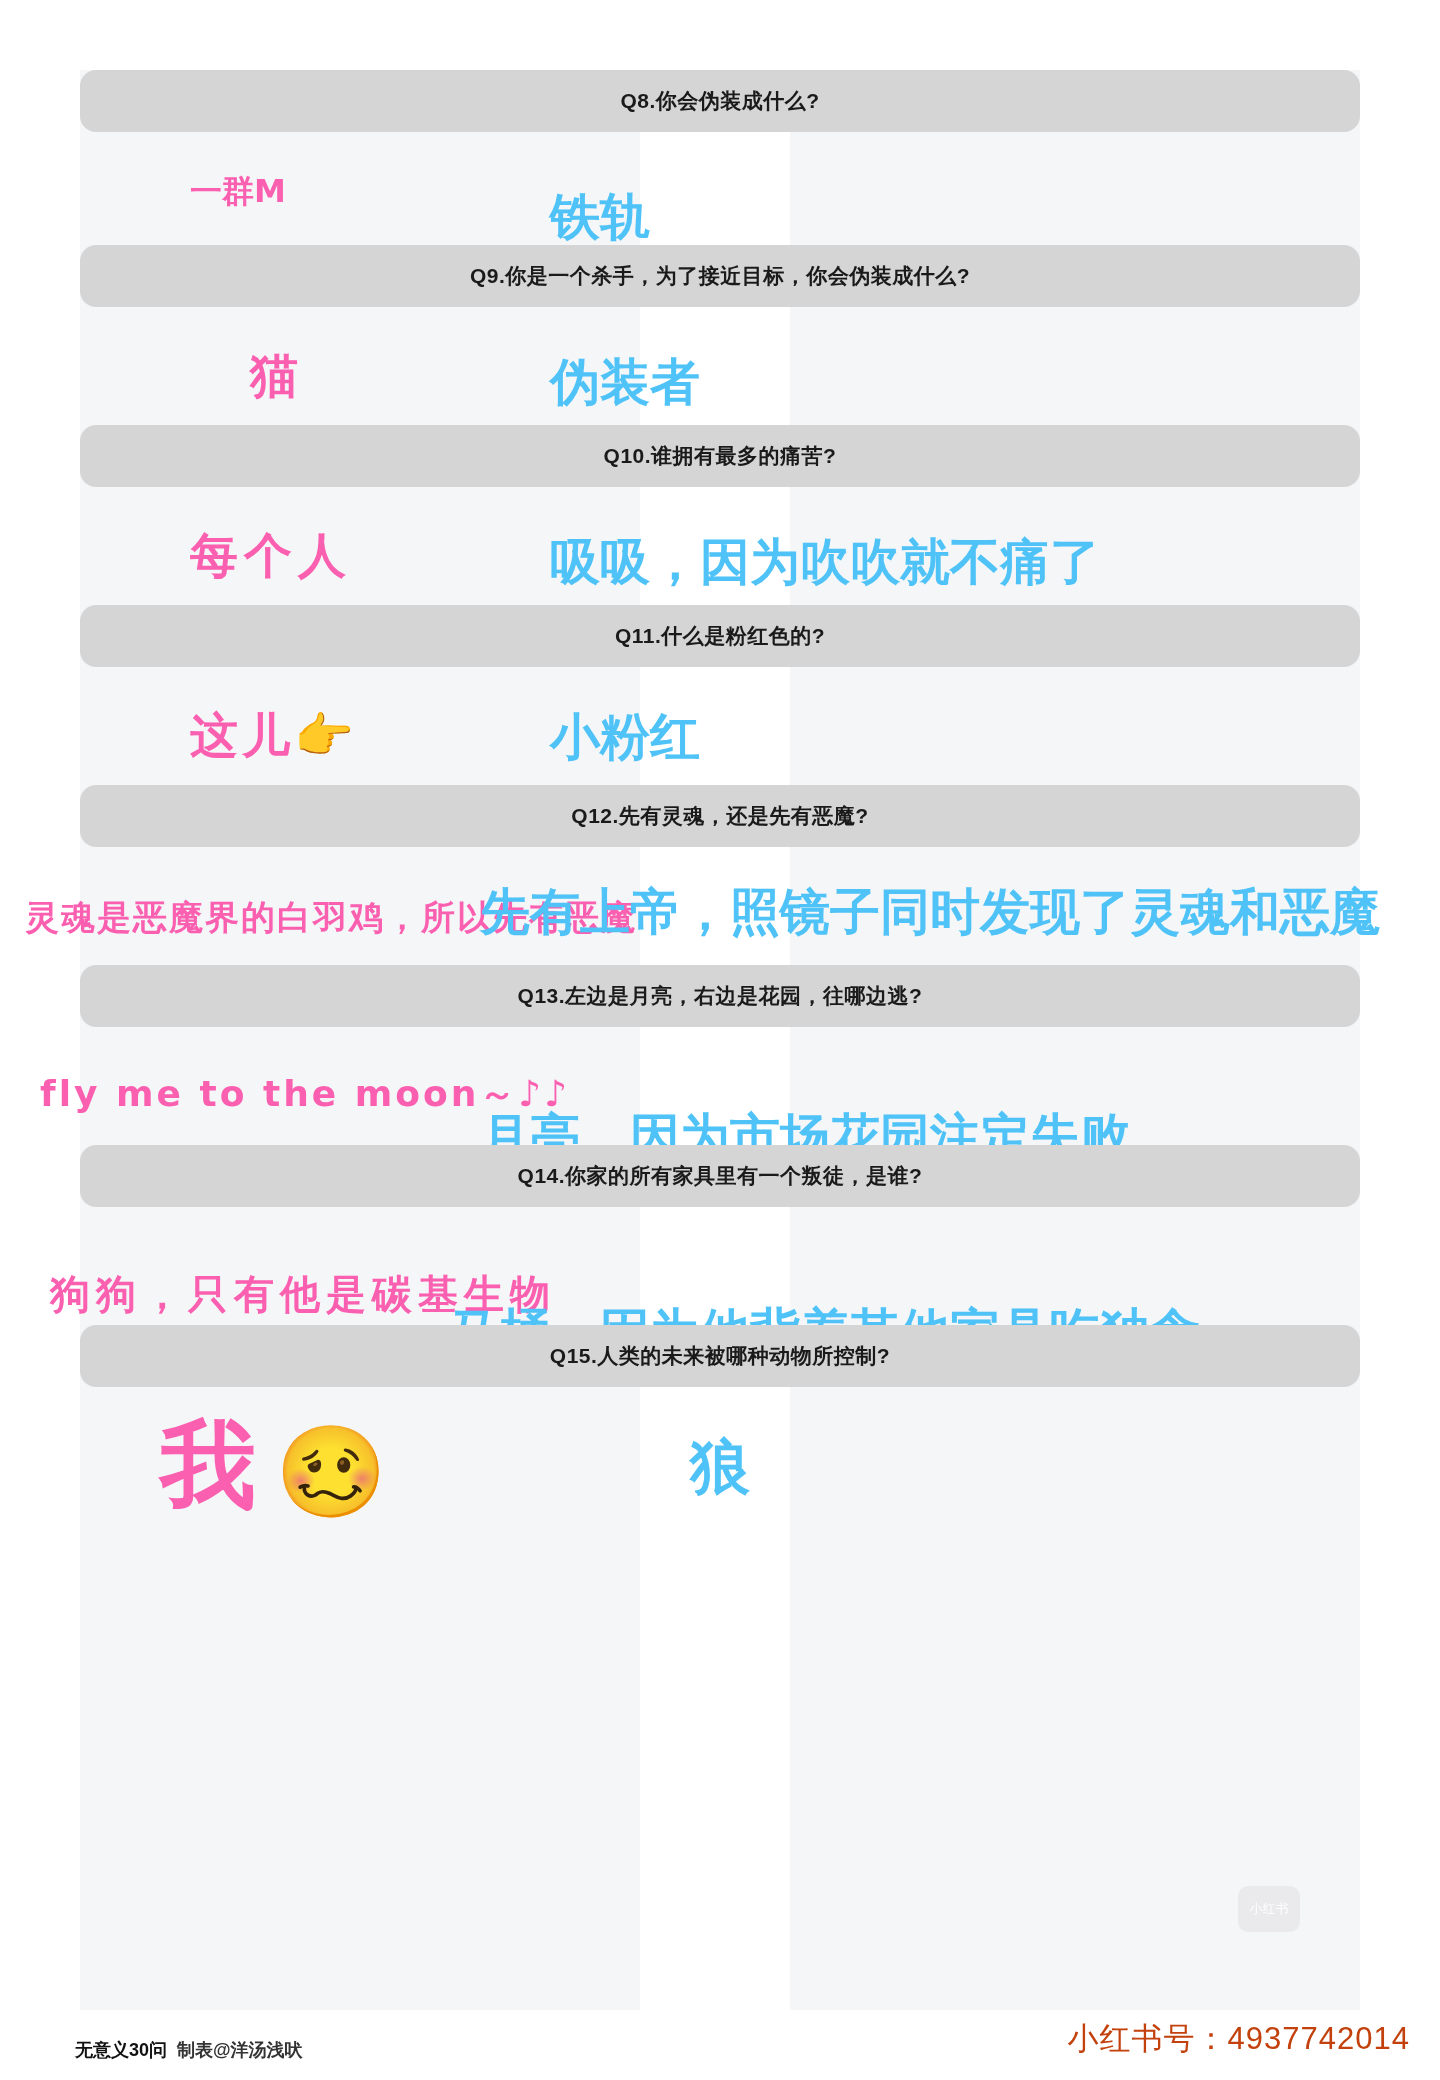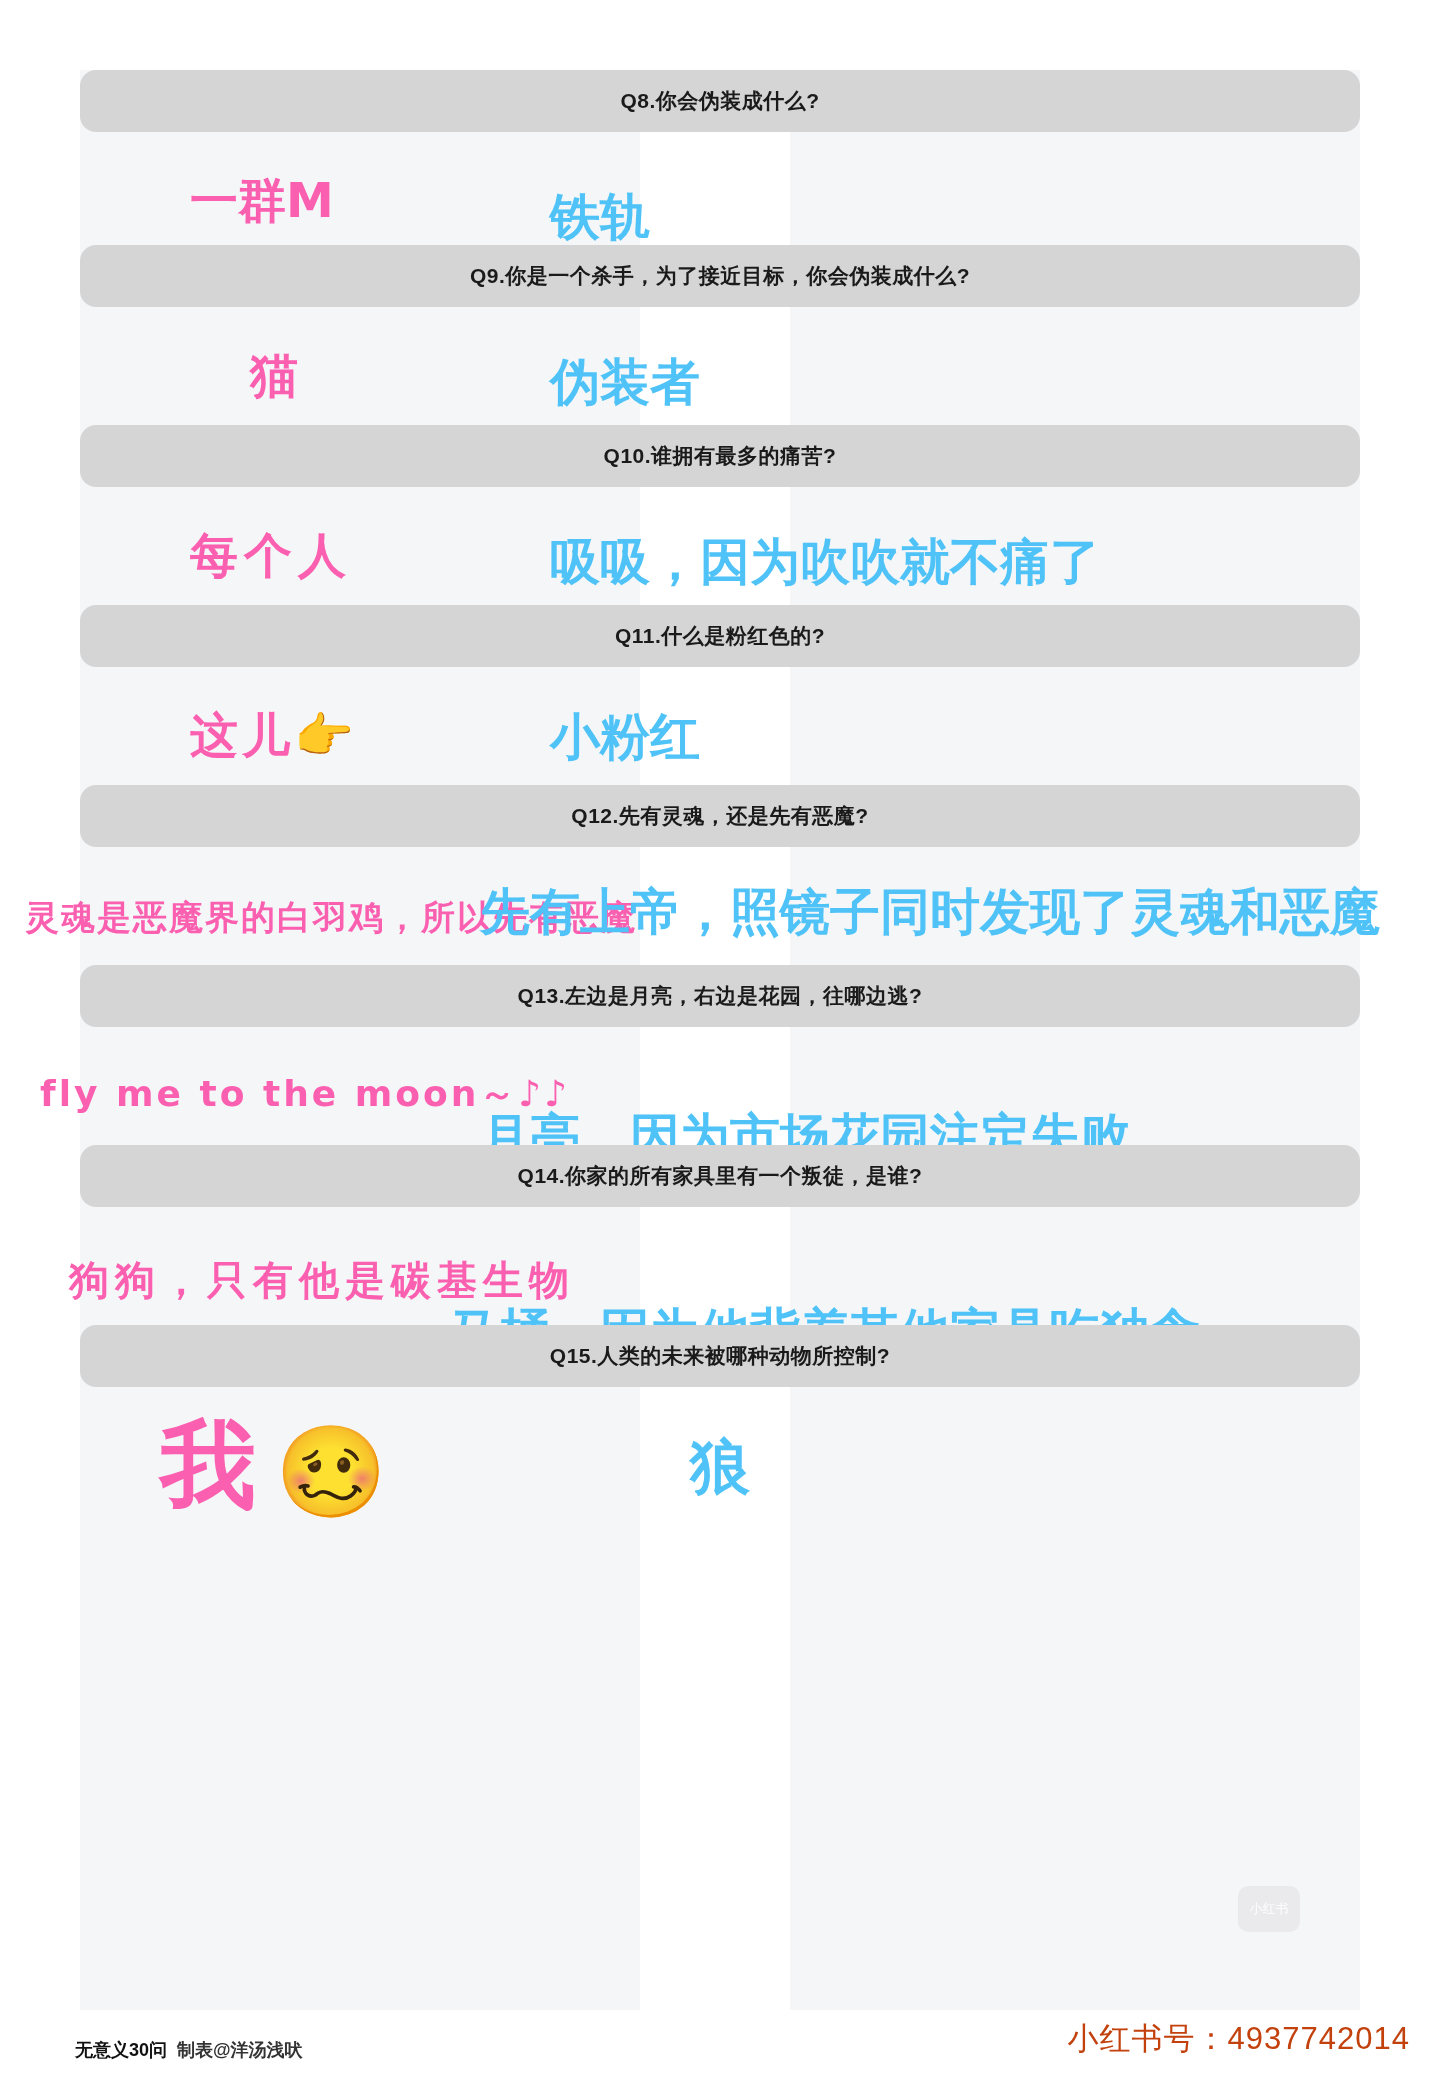--- a/index.html
+++ b/index.html
@@ -140,21 +140,21 @@
 
 <div id="sheet">
 
   <div class="col-left"></div>
   <div class="col-right"></div>
 
   <div class="qa-block" style="top:0px;">
     <div class="qbar">
       <span class="qbar-text">Q8.你会伪装成什么?</span>
     </div>
-    <div class="ans ans-pink" style="left:110px; top:105px; font-size:48px;">一群M</div>
+    <div class="ans ans-pink" style="left:110px; top:105px; font-size:32px;">一群M</div>
     <div class="ans ans-blue" style="left:470px; top:125px; font-size:50px;">铁轨</div>
   </div>
 
   <div class="qa-block" style="top:175px;">
     <div class="qbar">
       <span class="qbar-text">Q9.你是一个杀手，为了接近目标，你会伪装成什么?</span>
     </div>
     <div class="ans ans-pink" style="left:170px; top:105px; font-size:48px;">猫</div>
     <div class="ans ans-blue" style="left:470px; top:115px; font-size:50px;">伪装者</div>
   </div>
@@ -188,21 +188,21 @@
       <span class="qbar-text">Q13.左边是月亮，右边是花园，往哪边逃?</span>
     </div>
     <div class="ans ans-pink thin" style="left:-40px; top:110px; font-size:36px; letter-spacing:3px;">fly me to the moon～♪♪</div>
     <div class="ans ans-blue" style="left:400px; top:150px; font-size:50px;">月亮，因为市场花园注定失败</div>
   </div>
 
   <div class="qa-block" style="top:1075px;">
     <div class="qbar">
       <span class="qbar-text">Q14.你家的所有家具里有一个叛徒，是谁?</span>
     </div>
-    <div class="ans ans-pink thin" style="left:-30px; top:114px; font-size:40px; letter-spacing:6px;margin-left:19px;">狗狗，只有他是碳基生物</div>
+    <div class="ans ans-pink thin" style="left:-30px; top:128px; font-size:40px; letter-spacing:6px;">狗狗，只有他是碳基生物</div>
     <div class="ans ans-blue" style="left:370px; top:165px; font-size:50px;">马桶，因为他背着其他家具吃独食</div>
   </div>
 
   <div class="qa-block" style="top:1255px;">
     <div class="qbar">
       <span class="qbar-text">Q15.人类的未来被哪种动物所控制?</span>
     </div>
     <div class="ans ans-pink" style="left:80px; top:90px; font-size:96px;">我</div>
     <div class="ans emoji" style="left:195px; top:100px; font-size:90px;">🥴</div>
     <div class="ans ans-blue" style="left:610px; top:115px; font-size:60px;">狼</div>

